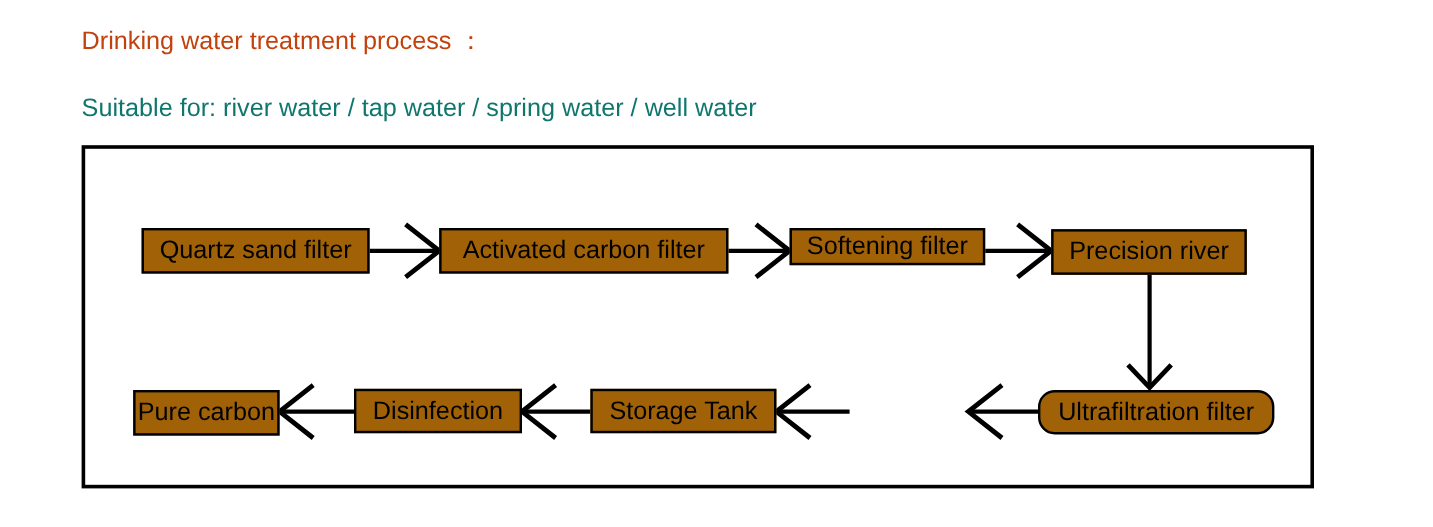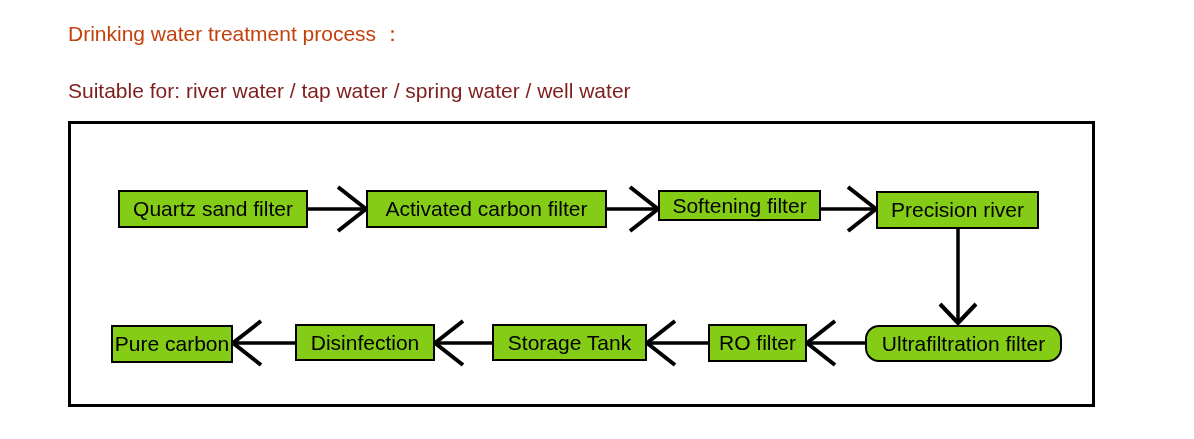--- a/index.html
+++ b/index.html
@@ -22,21 +22,21 @@
     top: 20px;
     font-size: 21px;
     color: #c2410c;
     white-space: nowrap;
   }
   .subtitle {
     position: absolute;
     left: 68px;
     top: 79px;
     font-size: 21px;
-    color: #7f1d1d;
+    color: #0f766e;
     white-space: nowrap;
   }
   .flow-frame {
     position: absolute;
     left: 68px;
     top: 121px;
     width: 1027px;
     height: 286px;
     border: 3px solid #000000;
     box-sizing: border-box;
@@ -47,21 +47,21 @@
     left: 0;
     top: 0;
     width: 1021px;
     height: 280px;
     overflow: visible;
   }
   .node {
     position: absolute;
     box-sizing: border-box;
     border: 2.5px solid #000000;
-    background: #84cc16;
+    background: #a16207;
     display: flex;
     align-items: center;
     justify-content: center;
     font-size: 21px;
     white-space: nowrap;
     z-index: 2;
   }
   
   .n-quartz        { left: 47px;  top: 66px;  width: 190px; height: 38px; }
   .n-carbon        { left: 295px; top: 66px;  width: 241px; height: 38px; }
@@ -126,21 +126,20 @@
     <div class="node n-quartz">Quartz sand filter</div>
 
     <div class="node n-carbon">Activated carbon filter</div>
 
     <div class="node n-softening">Softening filter</div>
 
     <div class="node n-precision">Precision river</div>
 
     <div class="node n-ultra">Ultrafiltration filter</div>
 
-    <div class="node n-ro">RO filter</div>
 
     <div class="node n-storage">Storage Tank</div>
 
     <div class="node n-disinfection">Disinfection</div>
 
     <div class="node n-pure">Pure carbon</div>
 
   </div>
 </div>
 

